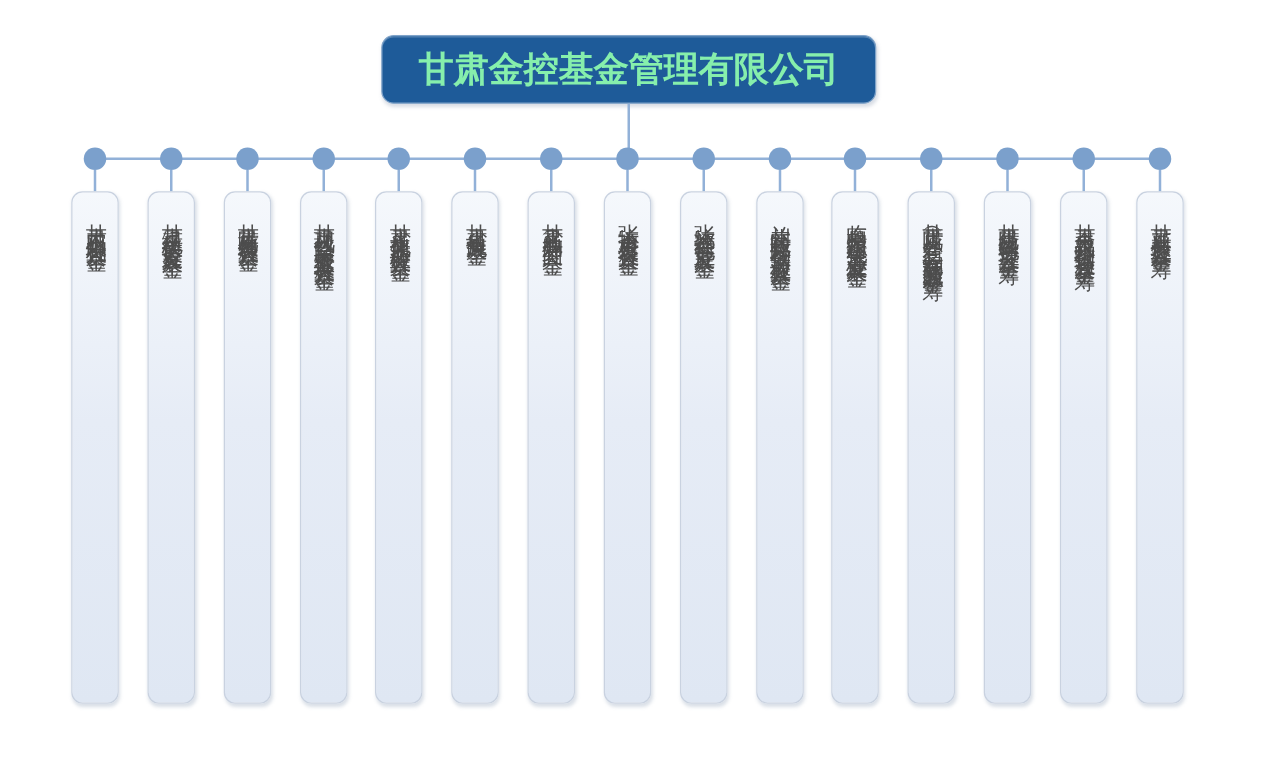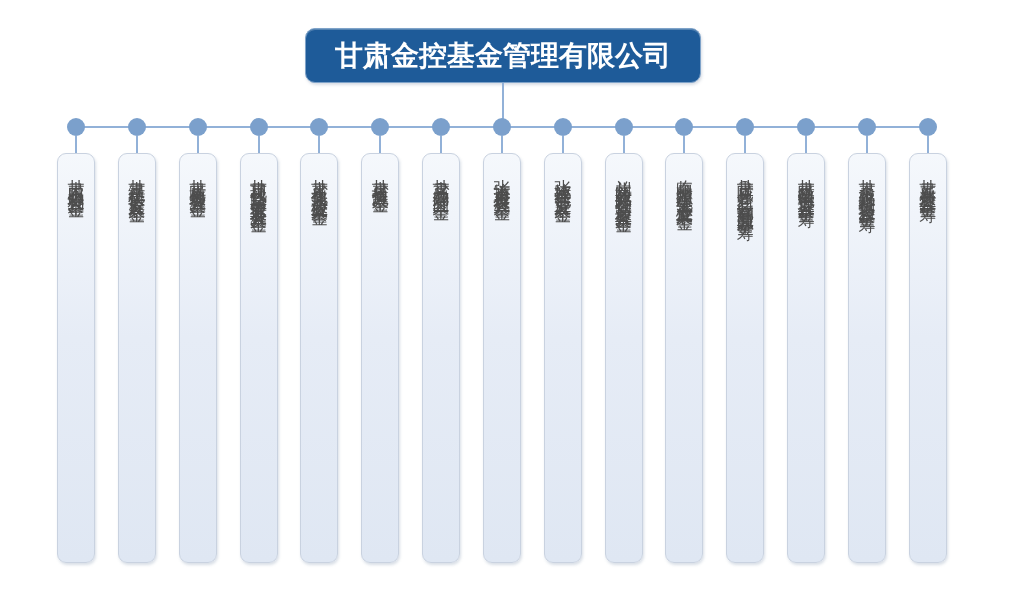--- a/index.html
+++ b/index.html
@@ -14,21 +14,21 @@
   .root-node {
     position: absolute;
     left: 305px; top: 28px;
     width: 396px; height: 55px;
     box-sizing: border-box;
     background: #1e5b99;
     border: 1px solid #7fa3c9;
     border-radius: 10px;
     box-shadow: inset 0 1px 0 rgba(255,255,255,0.25), 1px 2px 3px rgba(100,120,150,0.25);
     display: flex; align-items: center; justify-content: center;
-    color: #ffffff;
+    color: #86efac;
     font-size: 28px;
     font-weight: bold;
     white-space: nowrap;
   }
   .stem {
     position: absolute;
     left: 502px; top: 83px;
     width: 2px; height: 44px;
     background: #92b1d8;
   }

